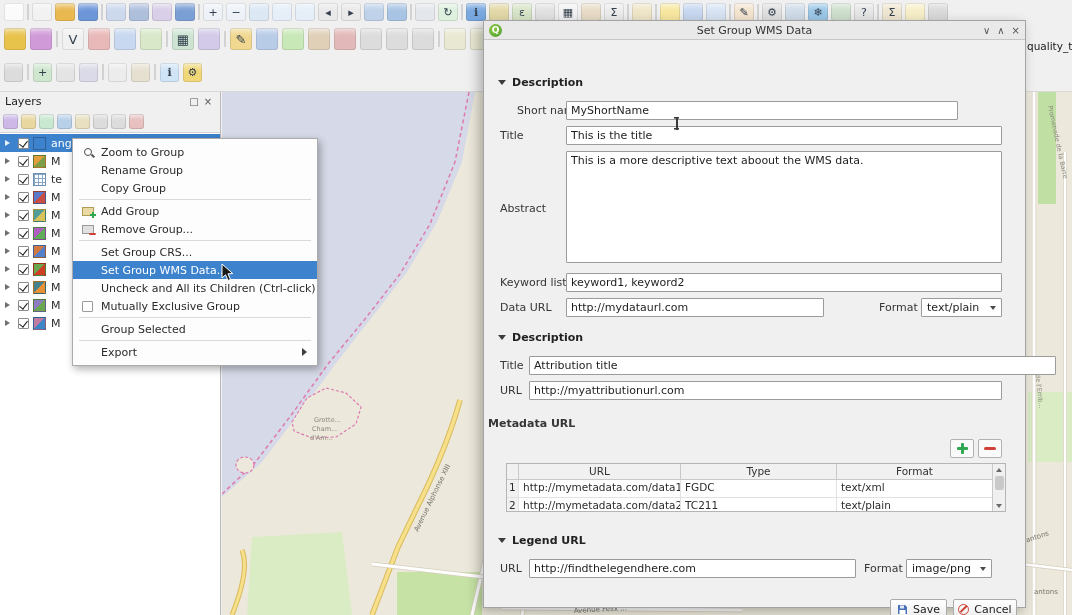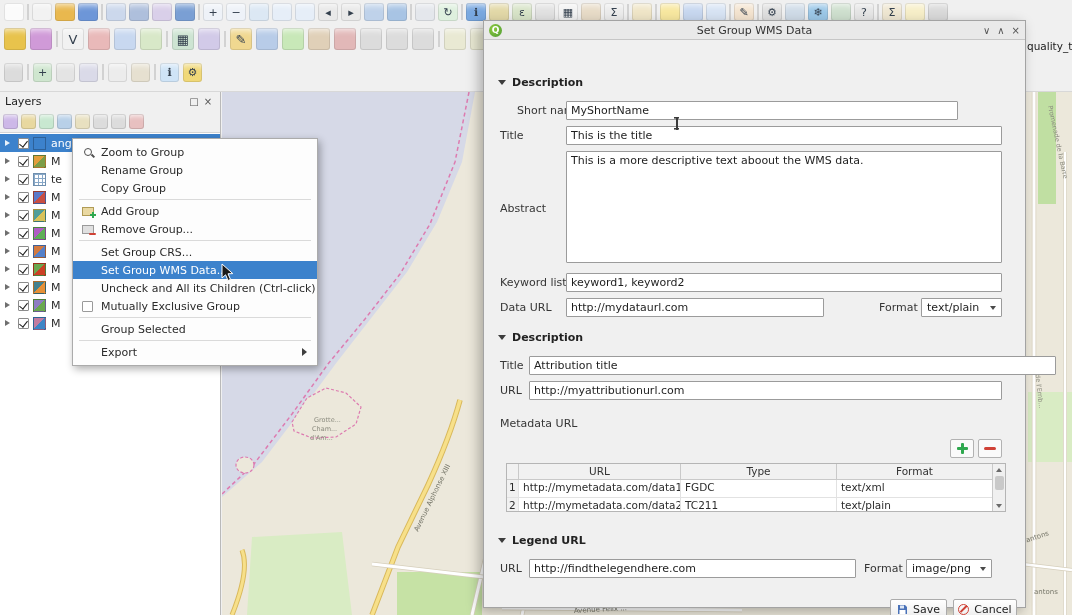--- a/index.html
+++ b/index.html
@@ -708,21 +708,21 @@
         <span class="tri-down"></span>
         <span>Description</span>
       </div>
 
       <span class="flabel" style="left:16px; top:319px;">Title</span>
       <input class="fld" style="left: 45px; top: 316px; width: 527px;" value="Attribution title">
 
       <span class="flabel" style="left:16px; top:344px;">URL</span>
       <input class="fld" style="left: 45px; top: 341px; width: 473px;" value="http://myattributionurl.com">
 
-      <span class="flabel" style="left:16px; top:377px; font-weight:normal;text-align:center;">Metadata URL</span>
+      <span class="flabel" style="left:4px; top:377px; font-weight:bold;text-align:center;">Metadata URL</span>
 
       <div class="mini-btn" style="left:466px;top:399px;">
           <span class="plus-ico"></span>
         </div>
       <div class="mini-btn" style="left:494px;top:399px;">
           <span class="minus-ico"></span>
         </div>
 
       <div class="meta-table">
         <div class="mt-row head">

